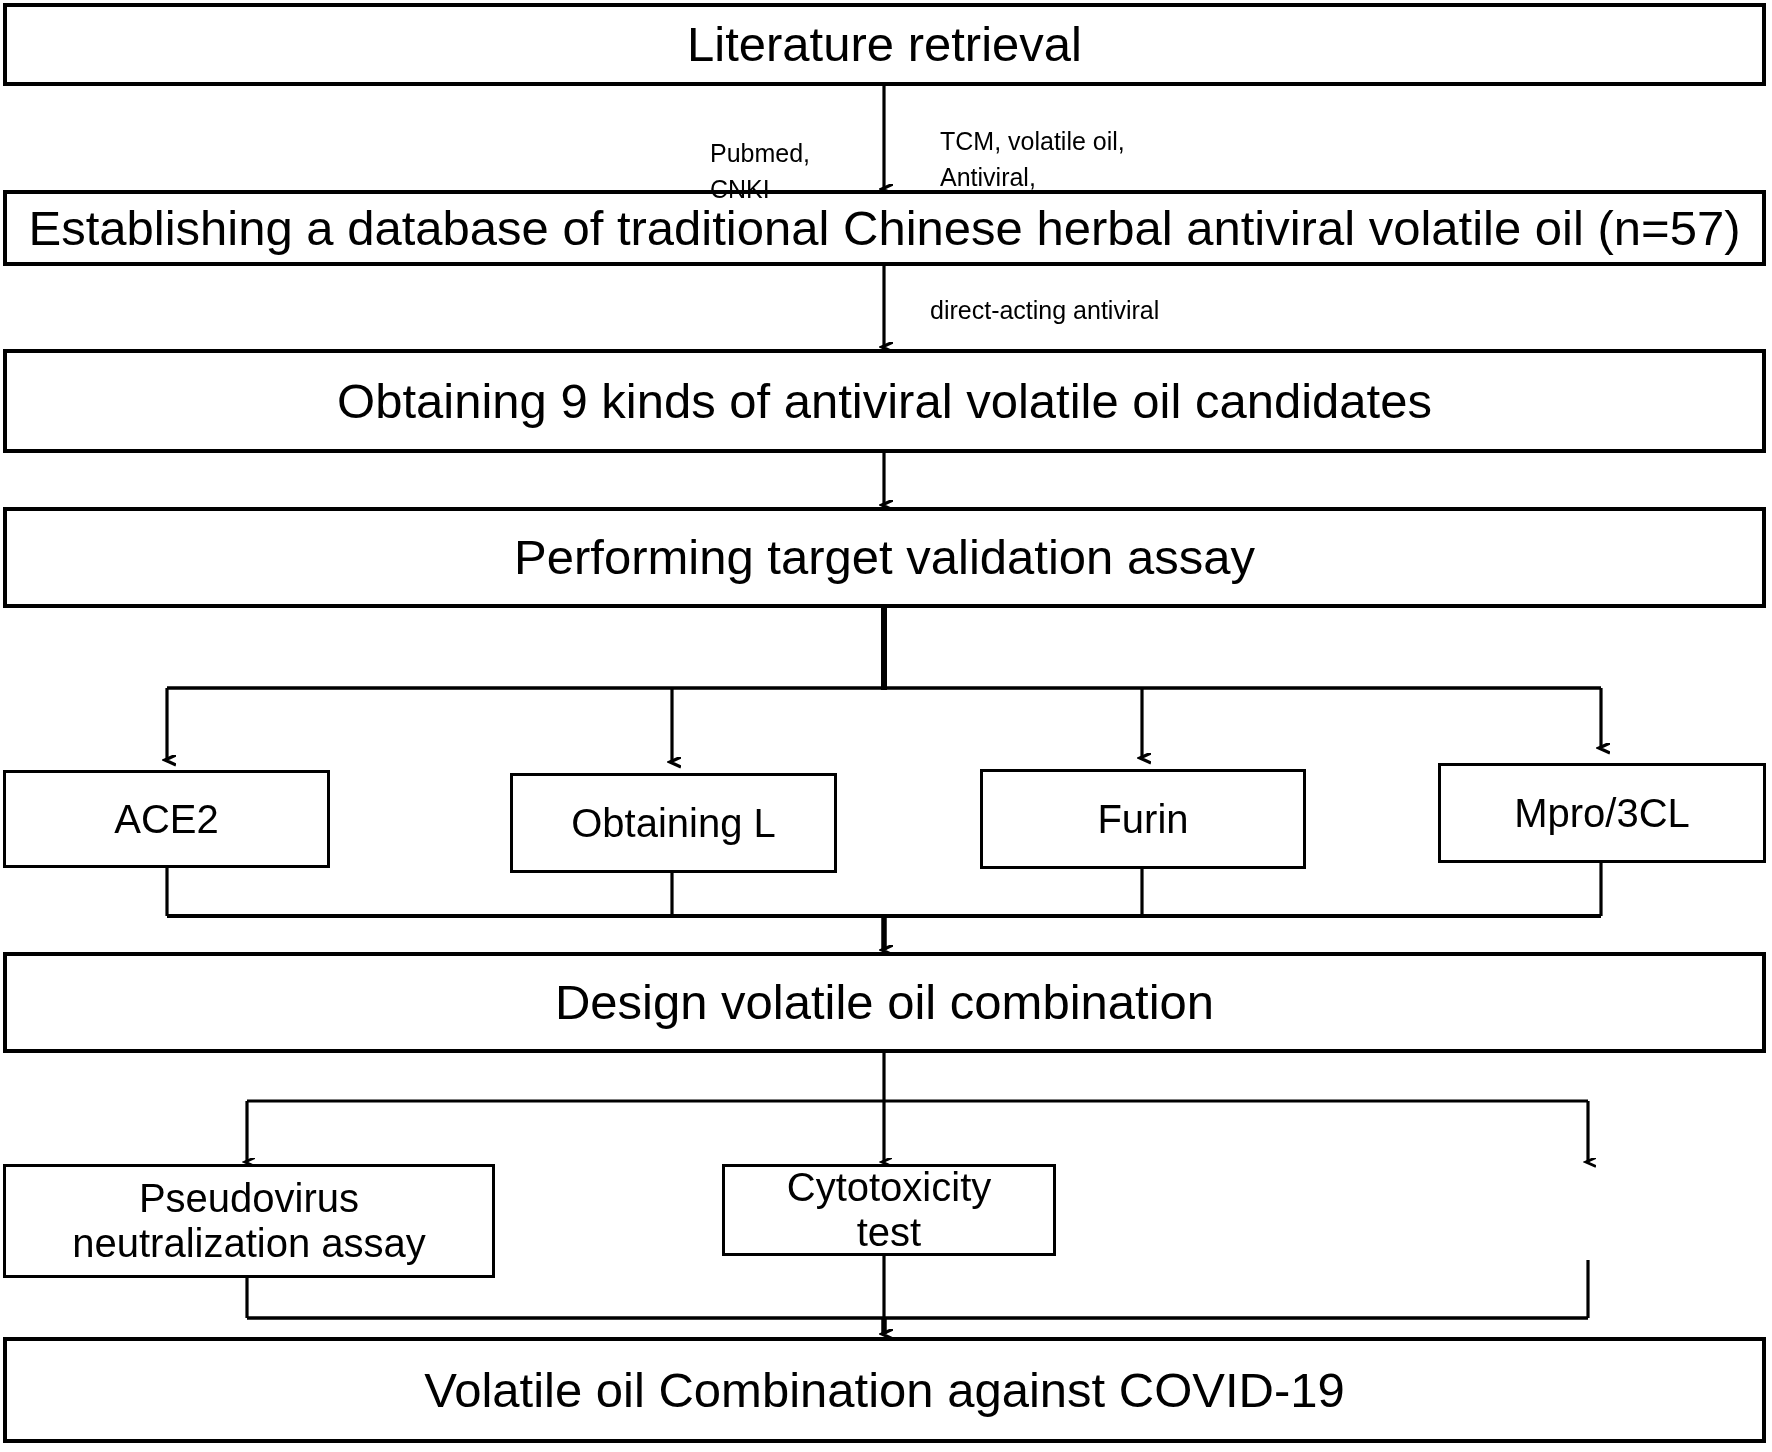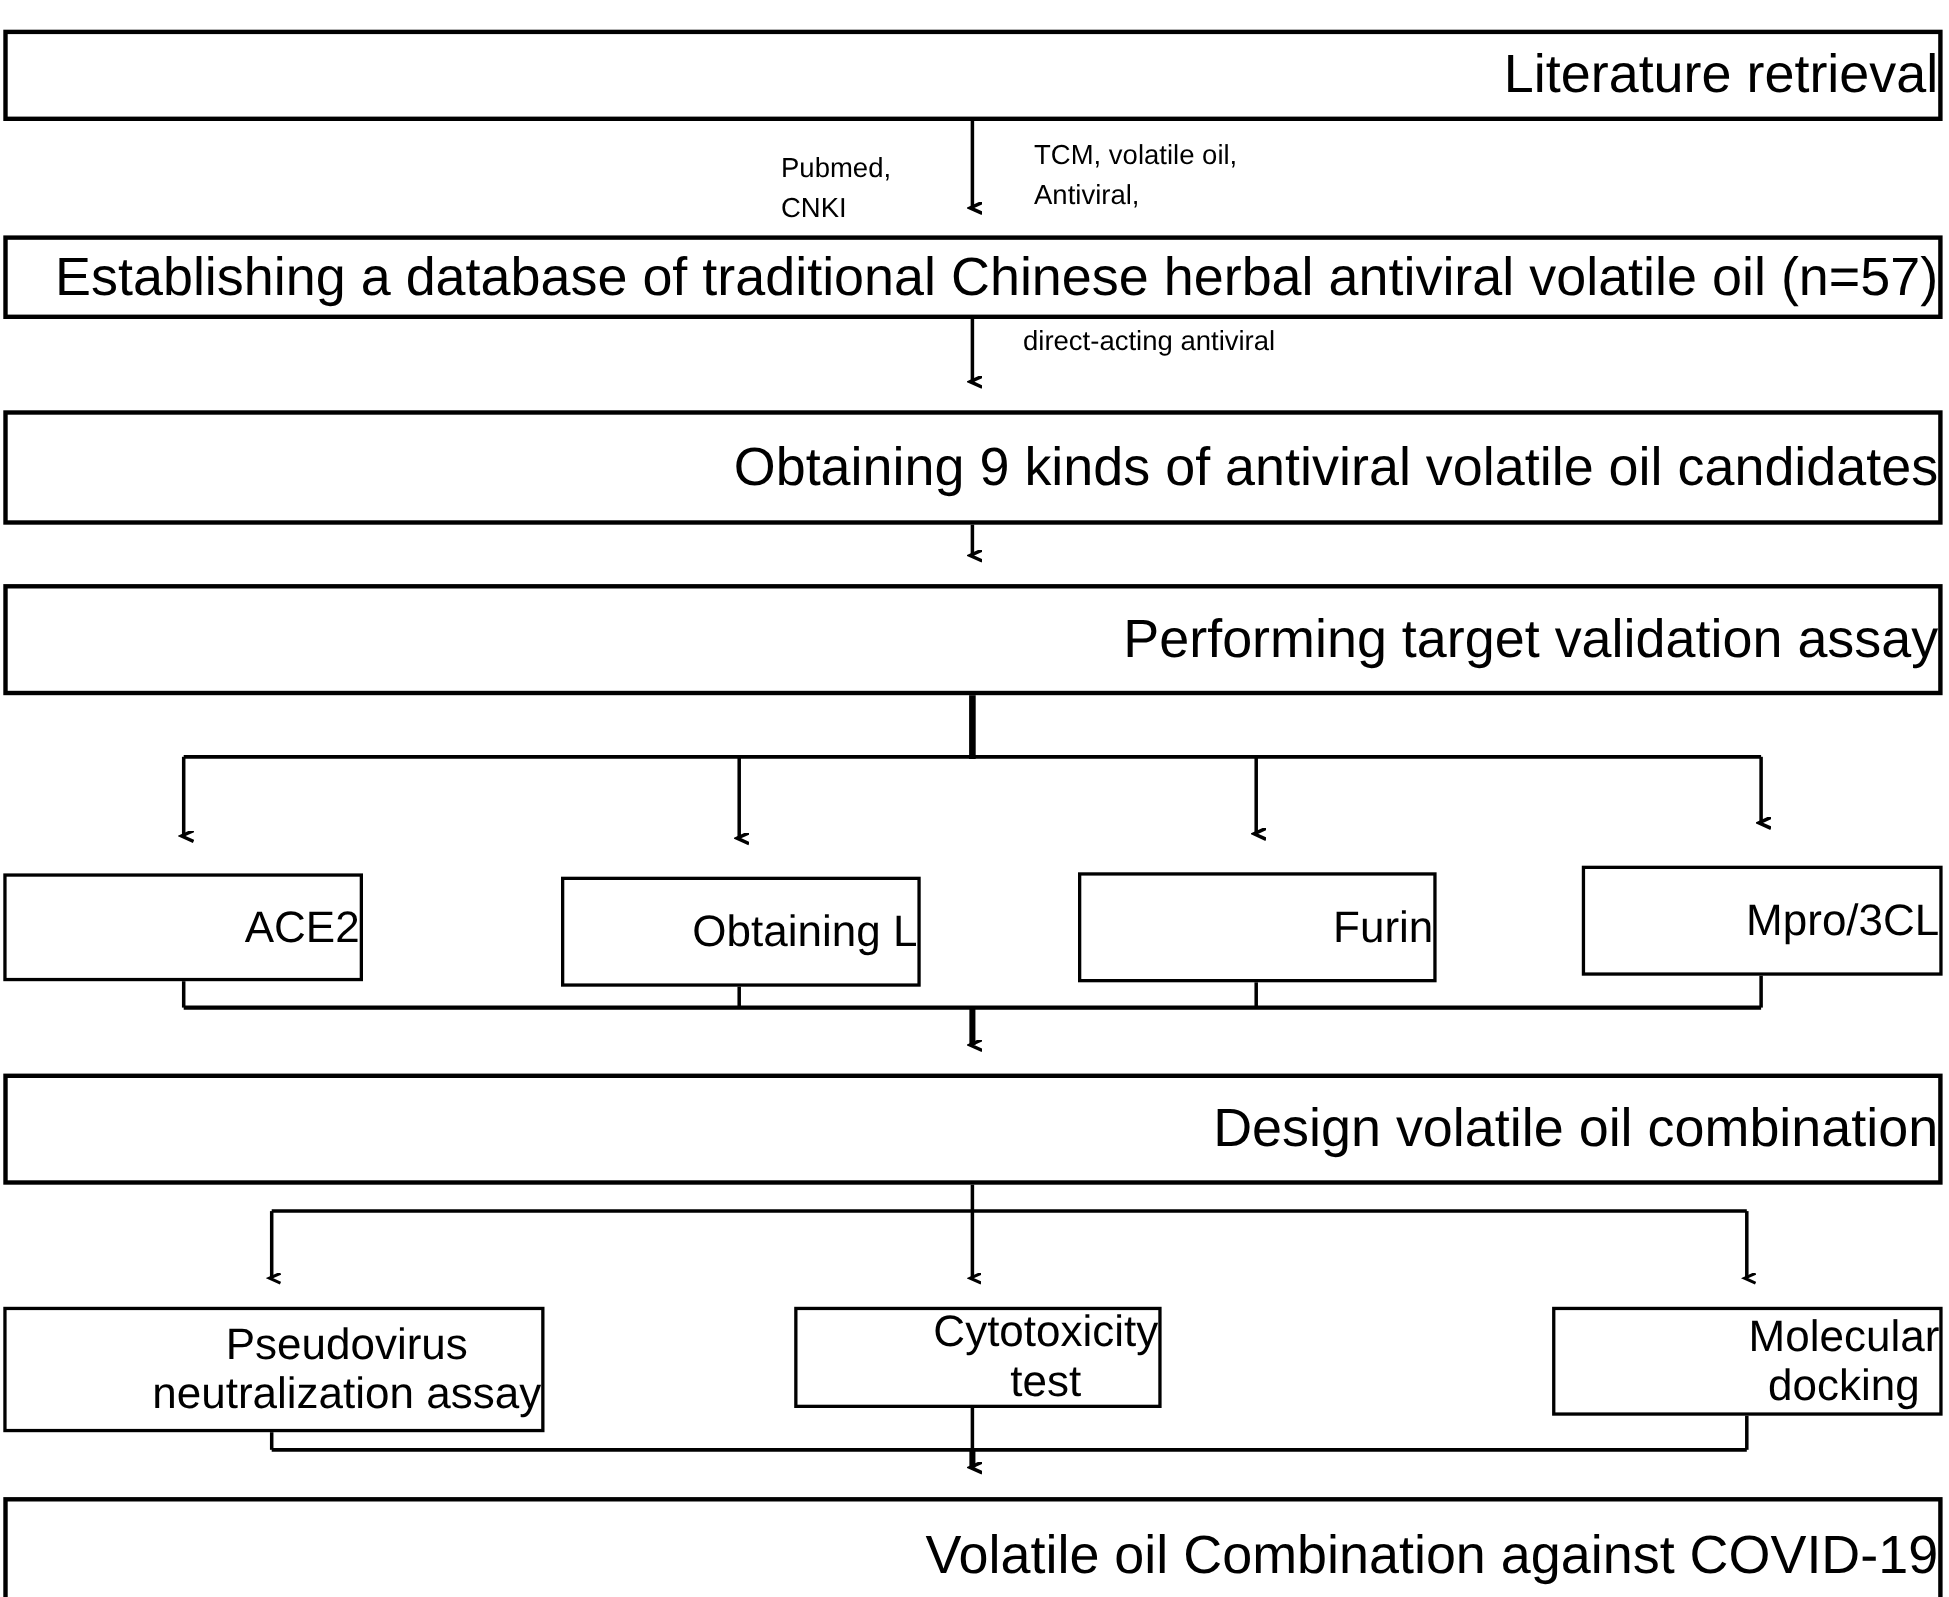--- a/index.html
+++ b/index.html
@@ -1,20 +1,20 @@
 <!DOCTYPE html>
 <html><head>
 <meta charset="utf-8">
 <style>
   html,body{margin:0;padding:0;background:#ffffff;}
   body{font-family:"Liberation Sans",sans-serif;color:#000;}
   #root{position:relative;width:1772px;height:1452px;background:#fff;overflow:hidden;}
   .box{position:absolute;border:4px solid #000;background:#fff;box-sizing:border-box;
-       display:flex;align-items:center;justify-content:flex-end;text-align:center;
-       line-height:1.12;color:#000;margin-top:24px;}
+       display:flex;align-items:center;justify-content:center;text-align:center;
+       line-height:1.12;color:#000;}
   .box.thin{border-width:3px;}
   .big{font-size:49px;}
   .mid{font-size:40px;}
   .edge-label{position:absolute;font-size:25px;line-height:1.45;white-space:pre-line;color:#000;margin-top:23px;}
   svg.wires{position:absolute;left:0;top:0;width:1772px;height:1452px;overflow:visible;pointer-events:none;}
   svg.wires line,svg.wires path,svg.wires polyline{stroke:#000;fill:none;}
 </style>
 </head>
 <body>
 
@@ -98,24 +98,20 @@
   </div>
 
   <div class="box thin mid" style="left:3px;top:1164px;width:492px;height:114px;white-space:pre-line;">
     <span>Pseudovirus
 neutralization assay</span>
   </div>
   <div class="box thin mid" style="left:722px;top:1164px;width:334px;height:92px;white-space:pre-line;">
     <span>Cytotoxicity
 test</span>
   </div>
-  <div class="box thin mid" style="left:1411px;top:1164px;width:355px;height:99px;white-space:pre-line;">
-    <span>Molecular
-docking</span>
-  </div>
 
   <div class="box big" style="left:3px;top:1337px;width:1763px;height:106px;">
     <span>Volatile oil Combination against  COVID-19</span>
   </div>
 
   <div class="edge-label" style="left:710px;top:112px;">Pubmed,
 CNKI</div>
 
   <div class="edge-label" style="left:940px;top:100px;">TCM, volatile oil,
 Antiviral,</div>

